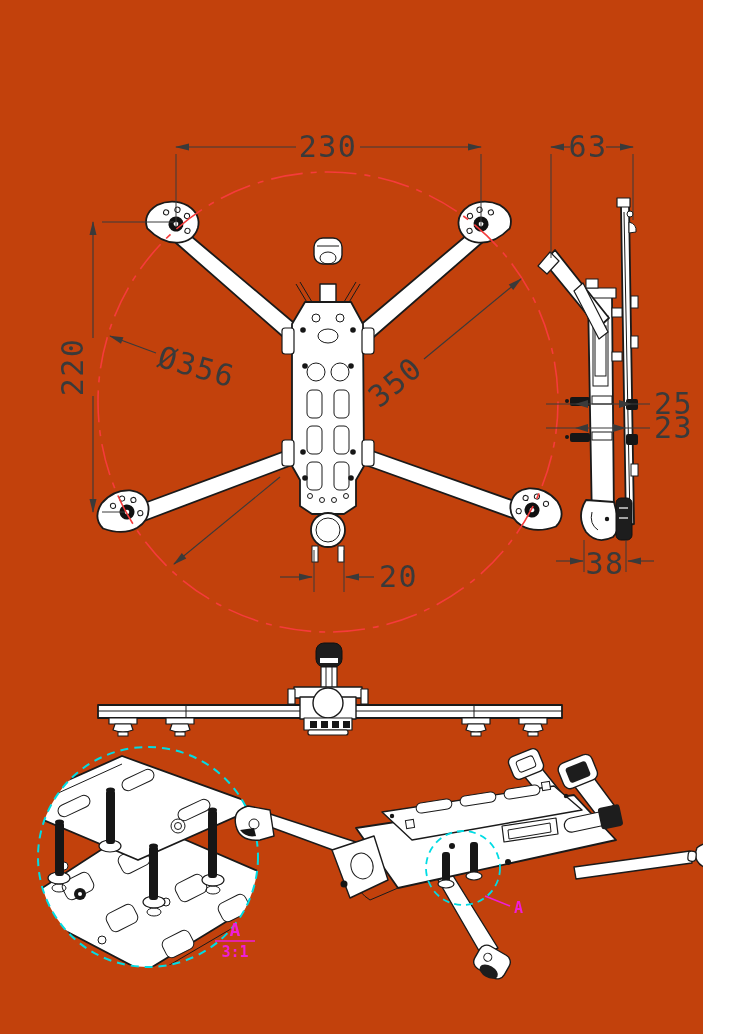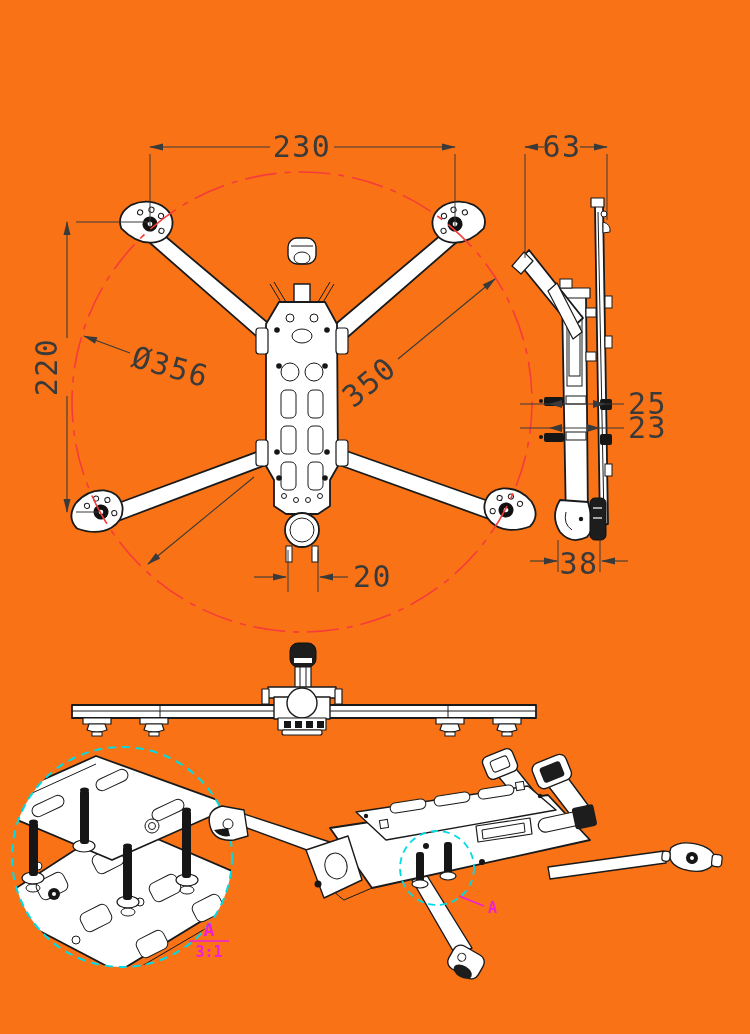--- a/index.html
+++ b/index.html
@@ -1,16 +1,16 @@
 <!DOCTYPE html>
 <html><head>
 <meta charset="utf-8">
 <style>
   html,body{margin:0;padding:0;background:#fff;font-family:"Liberation Sans",sans-serif;}
-  .page{position:relative;width:750px;height:1034px;background:#f97316;overflow:hidden;}
+  .page{position:relative;width:677px;height:1034px;background:#c2410c;overflow:hidden;padding-left:26px;}
   .ol{fill:#fff;stroke:#1a1a1a;stroke-width:1.8;stroke-linejoin:round;}
   .ol14{fill:#fff;stroke:#1a1a1a;stroke-width:1.4;stroke-linejoin:round;}
   .ol12{fill:#fff;stroke:#1a1a1a;stroke-width:1.2;stroke-linejoin:round;}
   .thin{fill:none;stroke:#1a1a1a;stroke-width:1;}
   .thinw{fill:#fff;stroke:#1a1a1a;stroke-width:1;}
   .blk{fill:#161616;stroke:none;}
   .dim{fill:none;stroke:#3a3a3a;stroke-width:1.1;}
   .ext{fill:none;stroke:#3a3a3a;stroke-width:1;}
   .dimtxt{font-family:"DejaVu Sans Mono",monospace;font-size:30px;fill:#3a3a3a;letter-spacing:1.5px;}
   .mgtxt{font-family:"DejaVu Sans Mono",monospace;font-weight:bold;}

